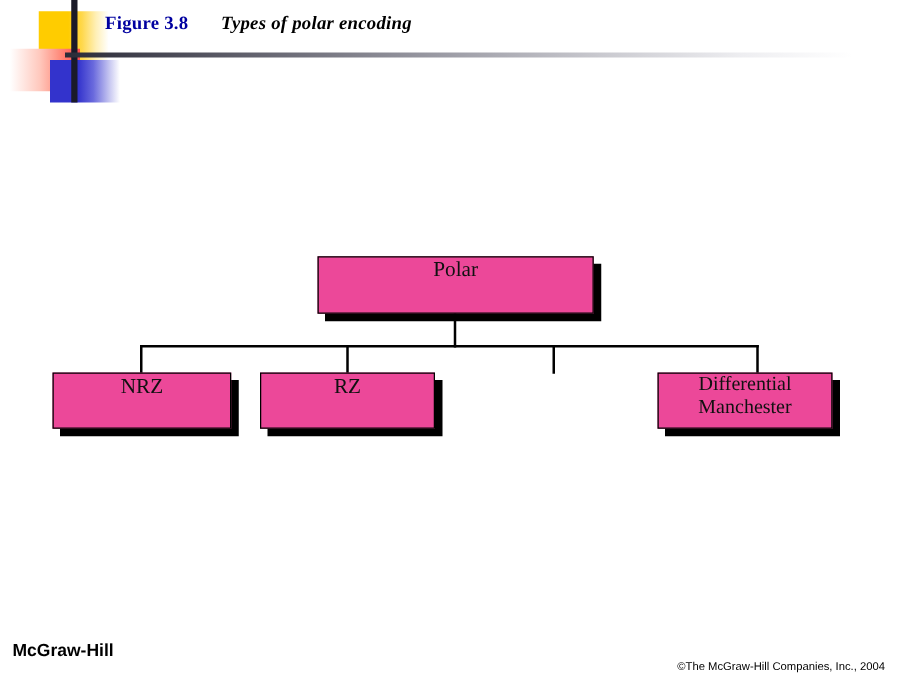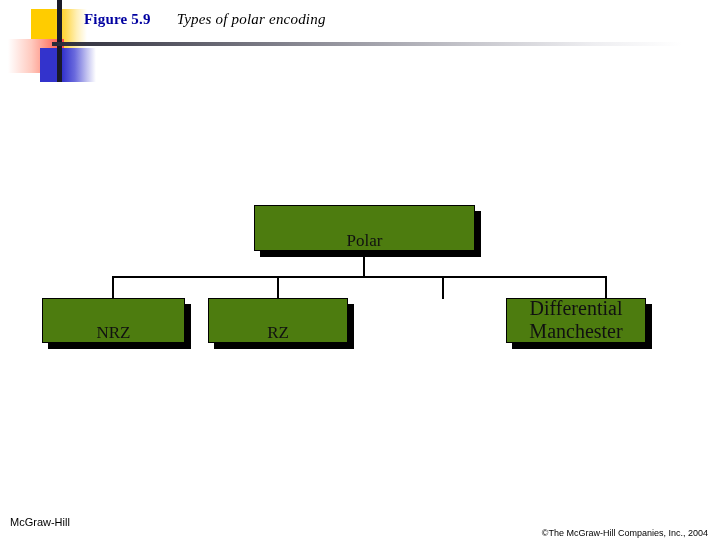--- a/index.html
+++ b/index.html
@@ -62,70 +62,71 @@
     font-family: "Liberation Serif", serif;
     font-size: 15px;
     font-weight: bold;
     color: #0000A0;
     letter-spacing: .2px;
   }
   .title-gap { display: inline-block; width: 18px; }
   .title-caption {
     font-family: "Liberation Serif", serif;
     font-size: 15px;
-    font-weight: normal;
+    font-weight: bold;
     font-style: italic;
     color: #000000;
     letter-spacing: .2px;
   }
 
   
   #diagram {
     position: absolute;
     left: 0; top: 0;
     width: 720px; height: 540px;
     pointer-events: none;
   }
   .node {
     position: absolute;
-    background: #4d7c0f;
+    background: #ec4899;
     border: 1.6px solid #000000;
     box-shadow: 6px 6px 0 0 #000000;
     display: flex;
-    align-items: flex-end;
+    align-items: flex-start;
     justify-content: center;
     text-align: center;
     font-family: "Liberation Serif", serif;
     font-size: 17px;
     color: #111111;
     line-height: 1.12;
     pointer-events: auto;
     box-sizing: border-box;
   }
   #node-polar  { left: 254px; top: 205px; width: 221px; height: 46px; }
   #node-nrz    { left: 42px;  top: 298px; width: 143px; height: 45px; }
   #node-rz     { left: 208px; top: 298px; width: 140px; height: 45px; }
   #node-man    { left: 372px; top: 298px; width: 141px; height: 45px; }
-  #node-dman   { left: 506px; top: 298px; width: 140px; height: 45px; font-size: 20px; }
+  #node-dman   { left: 526px; top: 298px; width: 140px; height: 45px; font-size: 16px; }
 
   .connector { position: absolute; background: #000000; }
   #conn-root-down { left: 363px; top: 251px; width: 2px;   height: 27px; }
   #conn-bus       { left: 112px; top: 276px; width: 495px; height: 2px; }
   #conn-d1 { left: 112px; top: 276px; width: 2px; height: 23px; }
   #conn-d2 { left: 277px; top: 276px; width: 2px; height: 23px; }
   #conn-d3 { left: 442px; top: 276px; width: 2px; height: 23px; }
   #conn-d4 { left: 605px; top: 276px; width: 2px; height: 23px; }
 
   
   #footer-left {
     position: absolute;
     left: 10px; bottom: 12px;
     font-family: "Liberation Sans", sans-serif;
-    font-size: 11px;
+    font-size: 14px;
     color: #000000;
+    font-weight: bold;
   }
   #footer-right {
     position: absolute;
     right: 12px; bottom: 2px;
     font-family: "Liberation Sans", sans-serif;
     font-size: 9px;
     color: #000000;
   }
 </style>
 </head>
@@ -133,21 +134,21 @@
 
 <div id="header-decoration">
   <div class="deco-yellow"></div>
   <div class="deco-red"></div>
   <div class="deco-blue"></div>
   <div class="deco-vbar"></div>
   <div class="deco-hrule"></div>
 </div>
 
 <div id="title-block">
-  <span class="title-figure">Figure 5.9</span>
+  <span class="title-figure">Figure 3.8</span>
   <span class="title-gap"></span>
   <span class="title-caption">Types of polar encoding</span>
 </div>
 
 <div id="diagram">
 
   <div class="node" id="node-polar">
     <span>Polar</span>
   </div>
 

